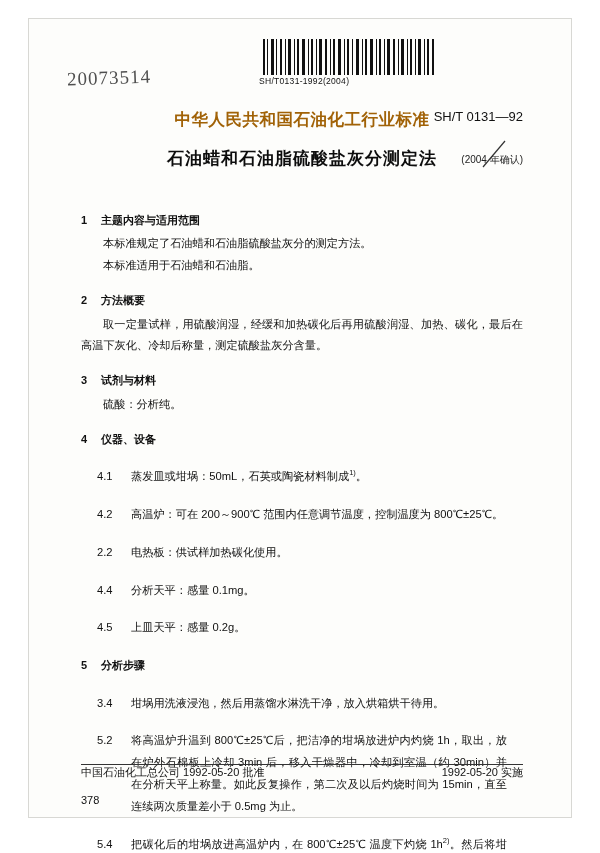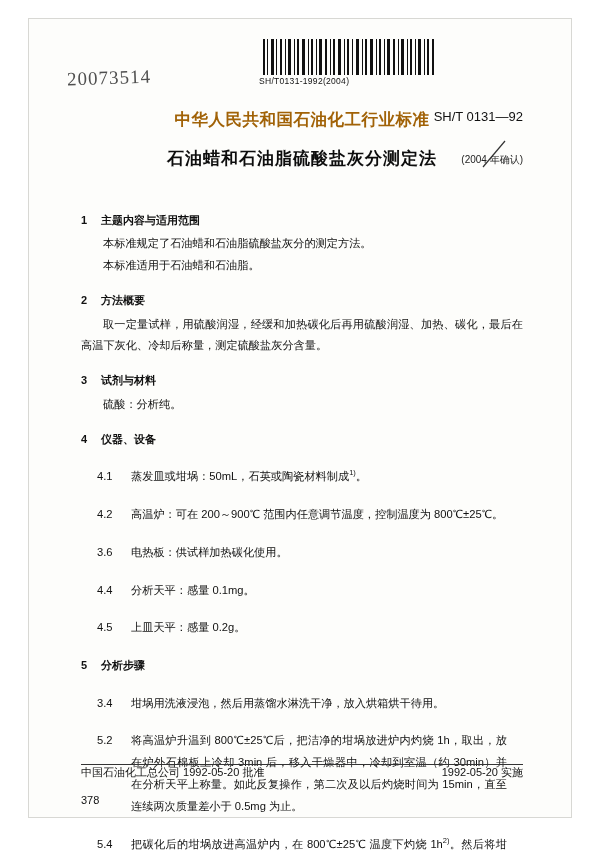--- a/index.html
+++ b/index.html
@@ -284,21 +284,21 @@
           </div>
           <div class="item">
             <span class="k">4.1</span>
             <span class="v">蒸发皿或坩埚：50mL，石英或陶瓷材料制成<span class="sup">1)</span>。</span>
           </div>
           <div class="item">
             <span class="k">4.2</span>
             <span class="v">高温炉：可在 200～900℃ 范围内任意调节温度，控制温度为 800℃±25℃。</span>
           </div>
           <div class="item">
-            <span class="k">3.6</span>
+            <span class="k">2.2</span>
             <span class="v">电热板：供试样加热碳化使用。</span>
           </div>
           <div class="item">
             <span class="k">4.4</span>
             <span class="v">分析天平：感量 0.1mg。</span>
           </div>
           <div class="item">
             <span class="k">4.5</span>
             <span class="v">上皿天平：感量 0.2g。</span>
           </div>

